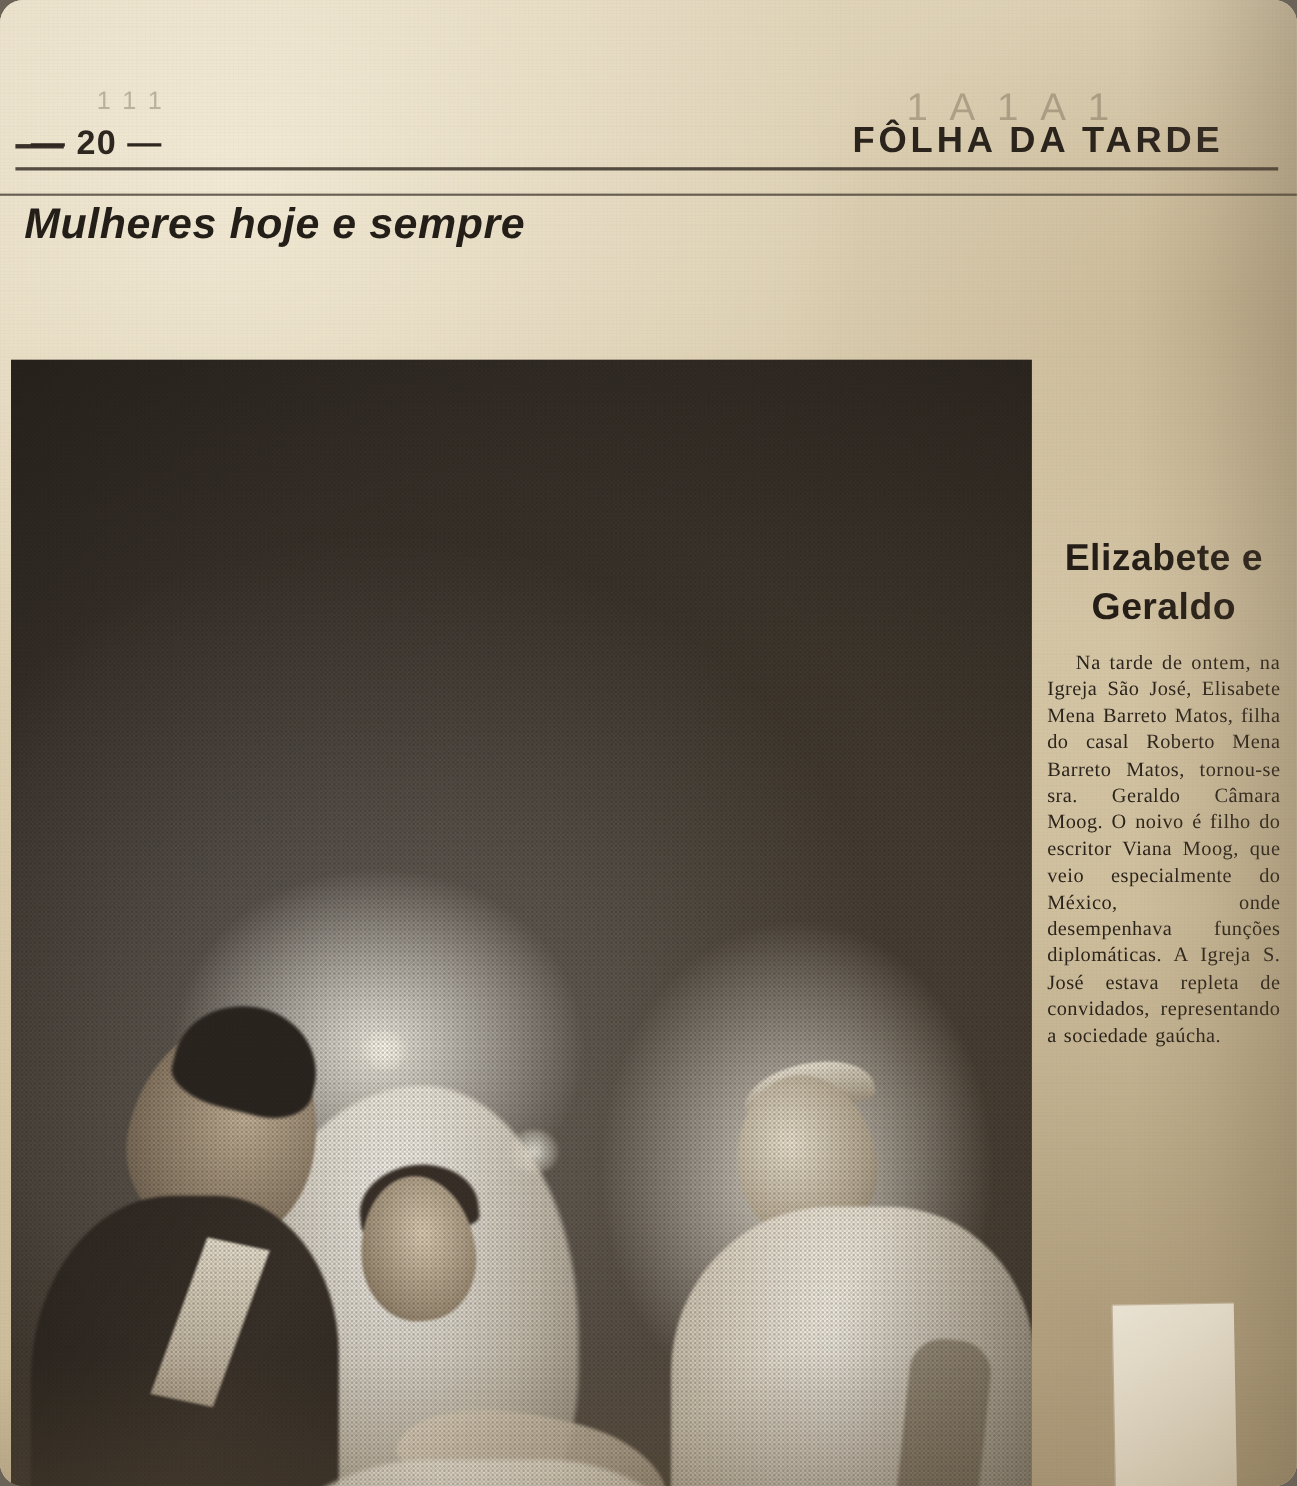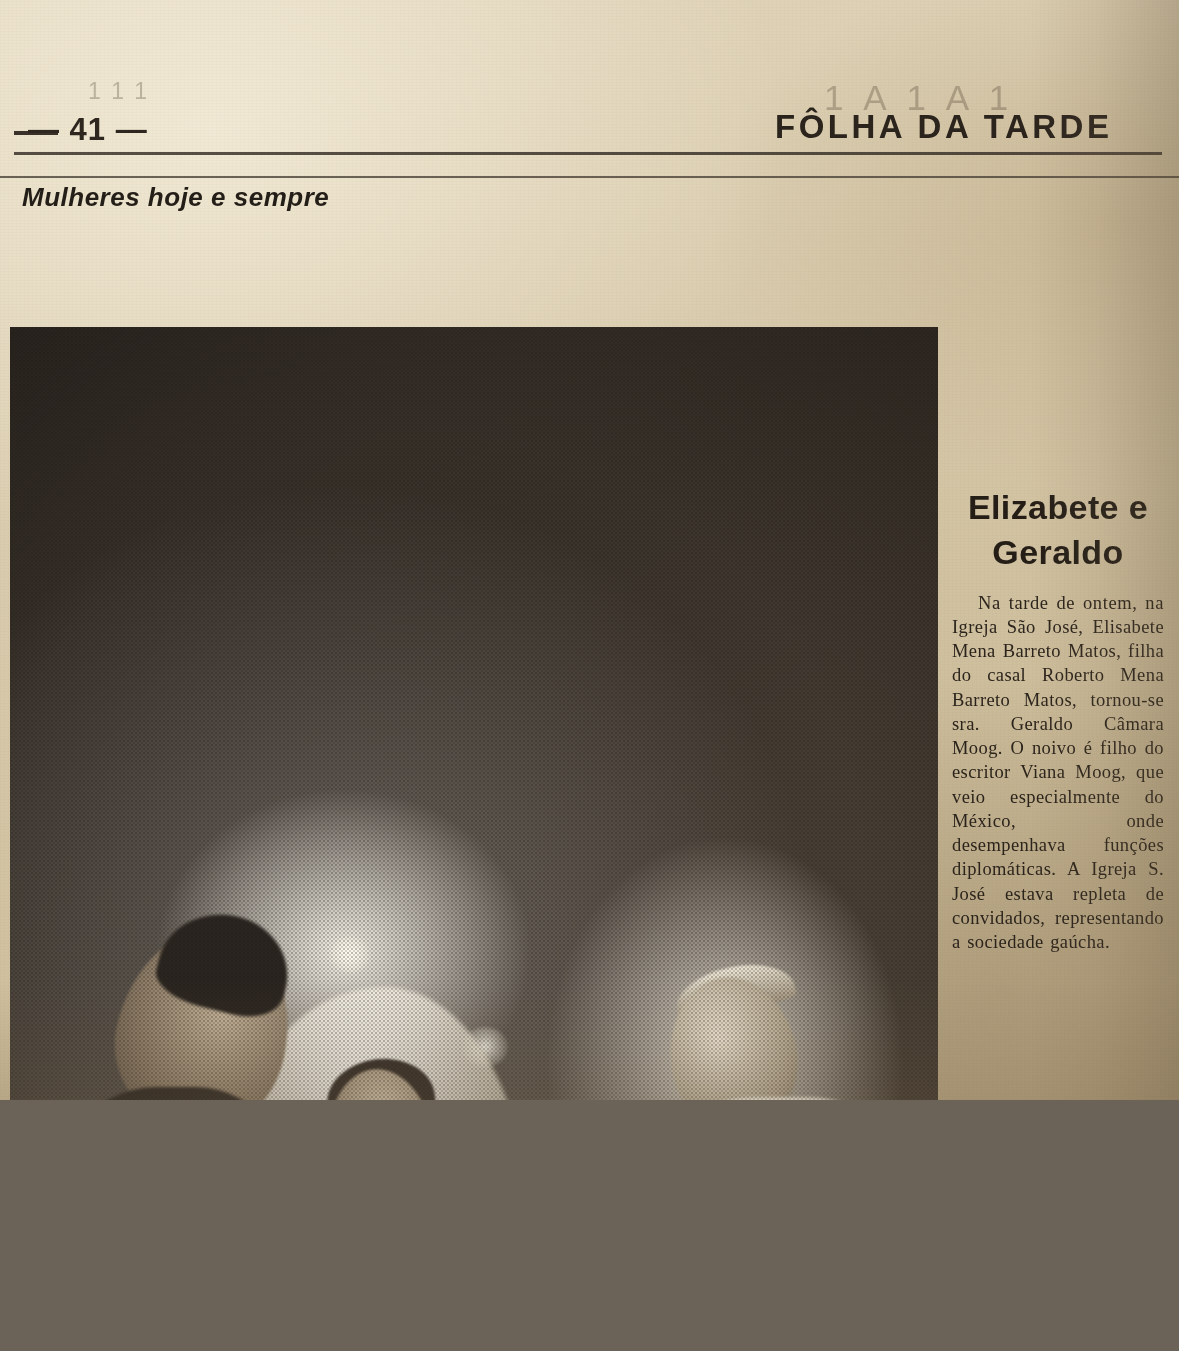--- a/index.html
+++ b/index.html
@@ -6,23 +6,24 @@
     margin: 0;
     padding: 0;
     background: #6b6258;
   }
   body {
     font-family: "Liberation Serif", serif;
   }
   #page {
     position: relative;
     width: 1179px;
-    height: 1100px;
+    height: 1351px;
     overflow: hidden;
     background: #d9cdb4;
+    border-radius: 21px;
   }
 
   
   .paper {
     position: absolute;
     inset: 0;
     background:
       radial-gradient(ellipse 70% 55% at 18% 12%, rgba(255,250,235,0.55), rgba(255,250,235,0) 70%),
       radial-gradient(ellipse 60% 40% at 85% 90%, rgba(120,98,70,0.30), rgba(120,98,70,0) 72%),
       radial-gradient(ellipse 50% 35% at 95% 20%, rgba(180,160,124,0.45), rgba(180,160,124,0) 70%),
@@ -116,21 +117,21 @@
     opacity: .8;
   }
 
   
   .section-heading {
     position: absolute;
     left: 22px; top: 182px;
     font-family: "Liberation Sans", sans-serif;
     font-style: italic;
     font-weight: 700;
-    font-size: 26px;
+    font-size: 39px;
     letter-spacing: 0.5px;
     color: #241e18;
     white-space: nowrap;
   }
 
   
   .photo {
     position: absolute;
     left: 10px; top: 327px; width: 928px; height: 1024px;
     overflow: hidden;
@@ -316,21 +317,21 @@
 
 <div id="page">
 
   <div class="paper"></div>
   <div class="grain"></div>
 
   <div class="masthead"></div>
   <div class="ghost ghost-left inky">1 1 1</div>
   <div class="ghost ghost-right inky">1 A 1   A 1</div>
   <div class="rule-short"></div>
-  <div class="page-no inky">— 41 —</div>
+  <div class="page-no inky">— 20 —</div>
   <div class="masthead-title inky">FÔLHA DA TARDE</div>
   <div class="rule-top"></div>
   <div class="rule-bottom"></div>
 
   <div class="section-heading inky">Mulheres hoje e sempre</div>
 
   <div class="photo">
     <div class="photo-inner">
       <div class="lamp-1"></div>
       <div class="lamp-2"></div>

